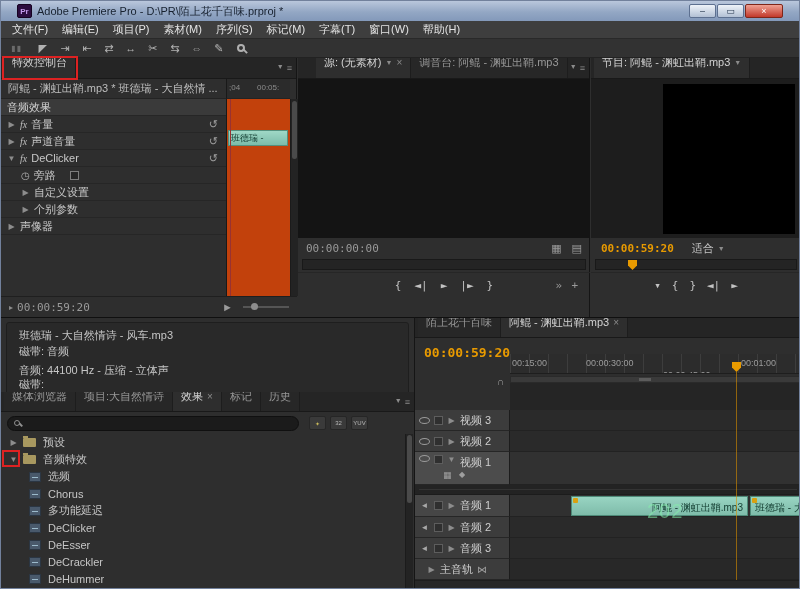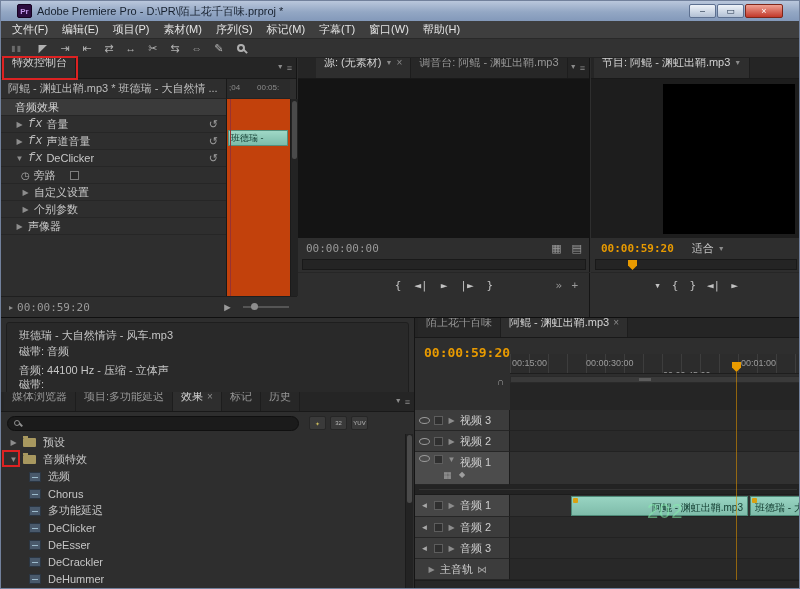--- a/index.html
+++ b/index.html
@@ -34,24 +34,24 @@
   .tab{padding:4px 8px 15px;color:#979797;border-right:1px solid #1d1d1d;white-space:nowrap;display:flex;
        align-items:center;gap:4px;background:#272727;overflow:hidden}
   .tab.active{background:#2e2e2e;color:#d2d2d2}
   .tab .x{color:#8a8a8a;font-size:10px}
   .tab .dd{color:#8a8a8a;font-size:7px}
   .red-box{box-shadow:0 0 0 2px #dd2222}
   .pmenu{position:absolute;right:4px;top:5px;color:#8b8b8b;font-size:9px;display:flex;gap:3px}
   .tc-gray{color:#9a9a9a;font-size:11px;font-family:"DejaVu Sans Mono",monospace}
   .tc-orange{color:#e89a00;font-size:11px;font-weight:bold;font-family:"DejaVu Sans Mono",monospace}
   
-  .ec-row{display:flex;align-items:center;height:17px;border-bottom:1px solid #262626;padding-left:14px;gap:4px}
+  .ec-row{display:flex;align-items:center;height:17px;border-bottom:1px solid #262626;padding-left:6px;gap:4px}
   .ec-section{background:#3a3a3a;color:#d2d2d2}
   .tw{width:9px;font-size:8px;color:#8d8d8d;text-align:center}
-  .fx{font-style:italic;font-family:Liberation Mono, monospace;color:#bdbdbd;font-size:12px}
+  .fx{font-style:italic;font-family:Liberation Serif, serif;color:#bdbdbd;font-size:10px}
   .reset{margin-left:auto;margin-right:8px;color:#9c9c9c;font-size:11px}
   .chk{width:9px;height:9px;border:1px solid #7d7d7d;background:#262626;margin-left:10px}
   .stopwatch{color:#a8a8a8;font-size:10px}
   .miniclip{position:absolute;left:1px;top:31px;right:2px;height:16px;border:1px solid #55907e;color:#123c30;
             font-size:9px;padding:1px 2px;overflow:hidden;white-space:nowrap;
             background:linear-gradient(#9fd8c6,#7cbcaa)}
   
   .transport{display:flex;align-items:center;justify-content:center;gap:13px;color:#c2c2c2;
              font-family:"DejaVu Sans Mono",monospace;font-size:11px}
   .tbtn{cursor:default}
@@ -270,21 +270,21 @@
       <span class="abs" style="left:12px;top:5px;color:#c6c6c6">班德瑞 - 大自然情诗 - 风车.mp3</span>
       <span class="abs" style="left:12px;top:21px;color:#c6c6c6">磁带: 音频</span>
       <span class="abs" style="left:12px;top:40px;color:#c6c6c6">音频: 44100 Hz - 压缩 - 立体声</span>
       <span class="abs" style="left:12px;top:54px;color:#c6c6c6">磁带:</span>
     </div>
   </div>
 
   <div class="abs panel" style="left:0;top:391px;width:414px;height:198px;border-right:1px solid #151515">
     <div class="tabstrip" style="height:20px">
       <span class="tab" style="margin-left:3px">媒体浏览器</span>
-      <span class="tab">项目:多功能延迟</span>
+      <span class="tab">项目:大自然情诗</span>
       <span class="tab active">
         <span>效果</span>
         <span class="x">×</span>
       </span>
       <span class="tab">标记</span>
       <span class="tab">历史</span>
       <span class="pmenu">
         <span style="font-size:7px">▼</span>
         <span>≡</span>
       </span>

